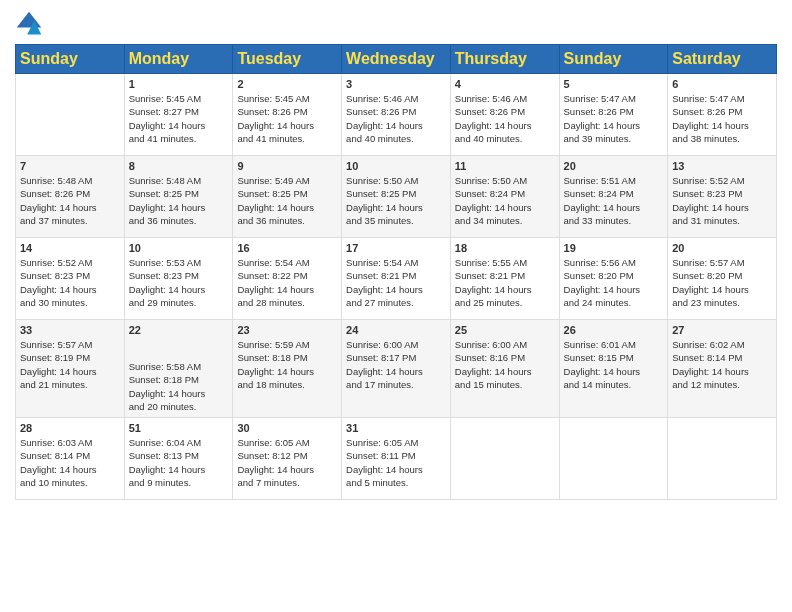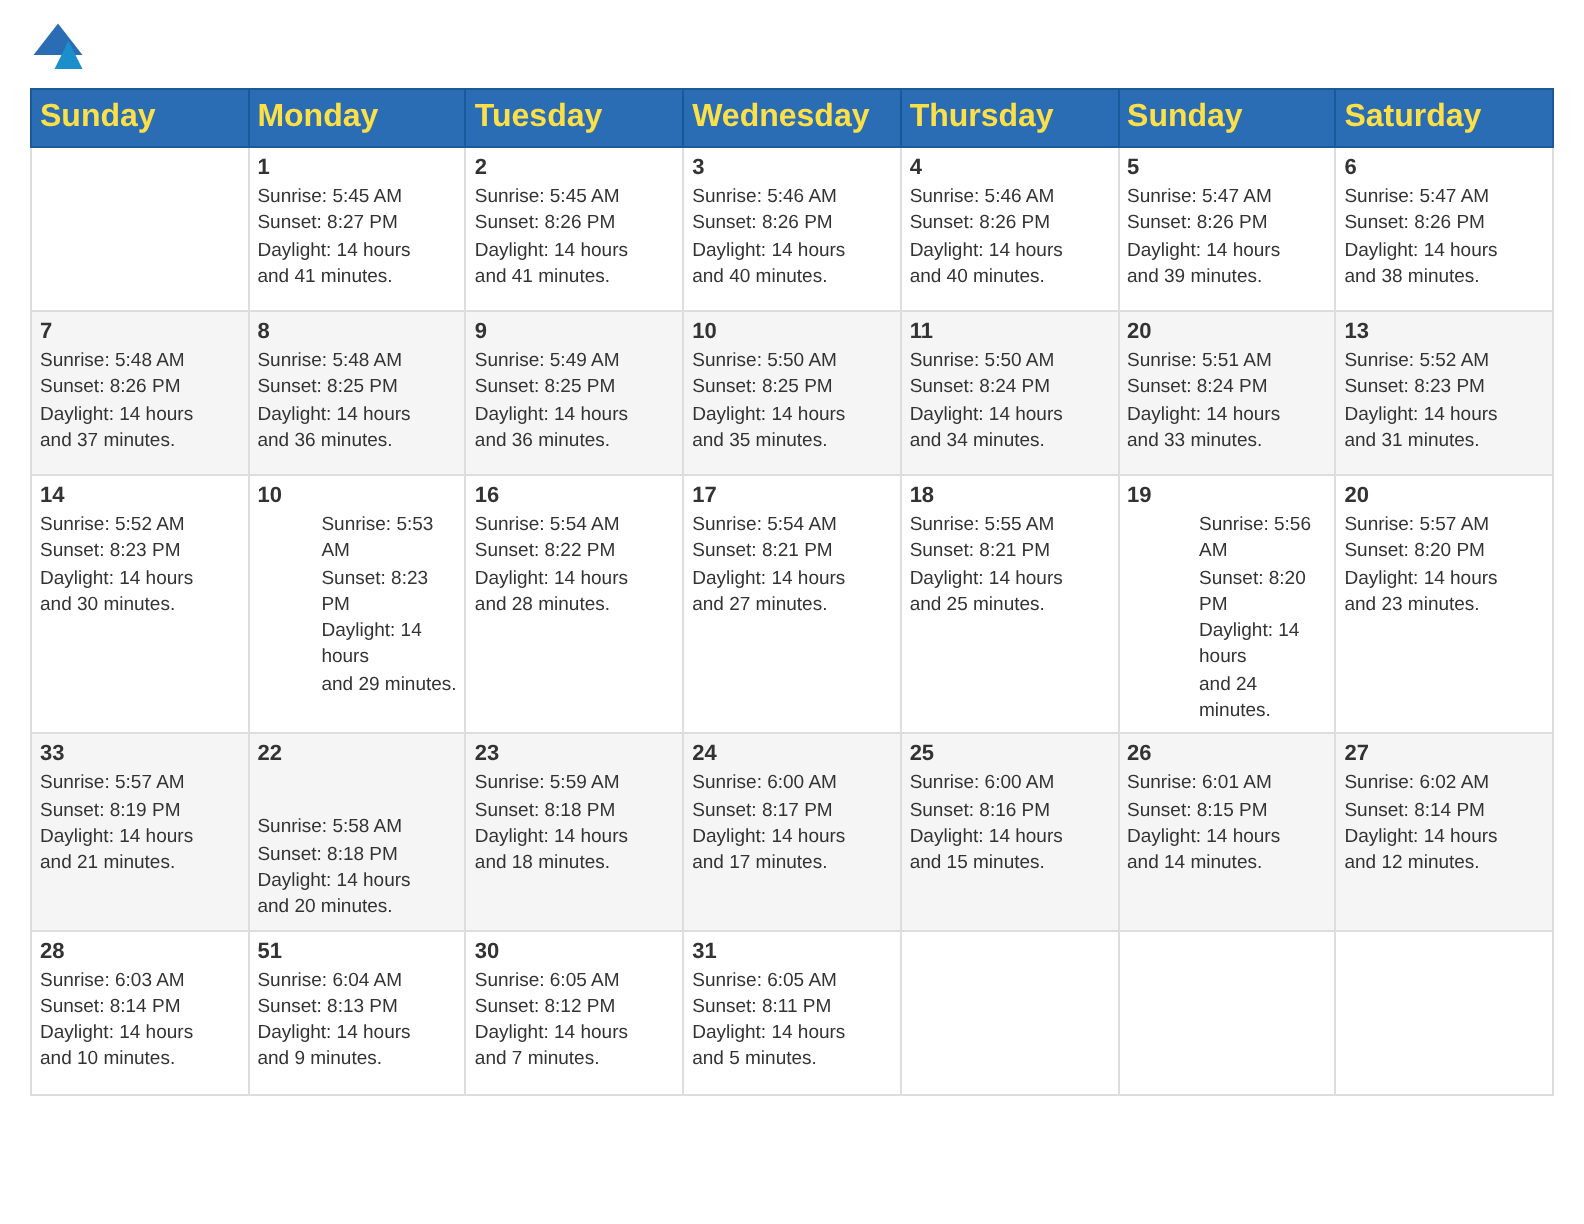--- a/index.html
+++ b/index.html
@@ -232,21 +232,21 @@
         <tr>
           <td>
             <span class="day-num">14</span>
             <div class="day-info" style="white-space: pre-line;">Sunrise: 5:52 AM
 Sunset: 8:23 PM
 Daylight: 14 hours
 and 30 minutes.</div>
           </td>
           <td>
             <span class="day-num">10</span>
-            <div class="day-info" style="white-space: pre-line; margin-left: 32px;">Sunrise: 5:53 AM
+            <div class="day-info" style="white-space: pre-line;">Sunrise: 5:53 AM
 Sunset: 8:23 PM
 Daylight: 14 hours
 and 29 minutes.</div>
           </td>
           <td>
             <span class="day-num">16</span>
             <div class="day-info" style="white-space: pre-line;">Sunrise: 5:54 AM
 Sunset: 8:22 PM
 Daylight: 14 hours
 and 28 minutes.</div>
@@ -260,21 +260,21 @@
           </td>
           <td>
             <span class="day-num">18</span>
             <div class="day-info" style="white-space: pre-line;">Sunrise: 5:55 AM
 Sunset: 8:21 PM
 Daylight: 14 hours
 and 25 minutes.</div>
           </td>
           <td>
             <span class="day-num">19</span>
-            <div class="day-info" style="white-space: pre-line; margin-left: 36px;">Sunrise: 5:56 AM
+            <div class="day-info" style="white-space: pre-line;">Sunrise: 5:56 AM
 Sunset: 8:20 PM
 Daylight: 14 hours
 and 24 minutes.</div>
           </td>
           <td>
             <span class="day-num">20</span>
             <div class="day-info" style="white-space: pre-line;">Sunrise: 5:57 AM
 Sunset: 8:20 PM
 Daylight: 14 hours
 and 23 minutes.</div>

